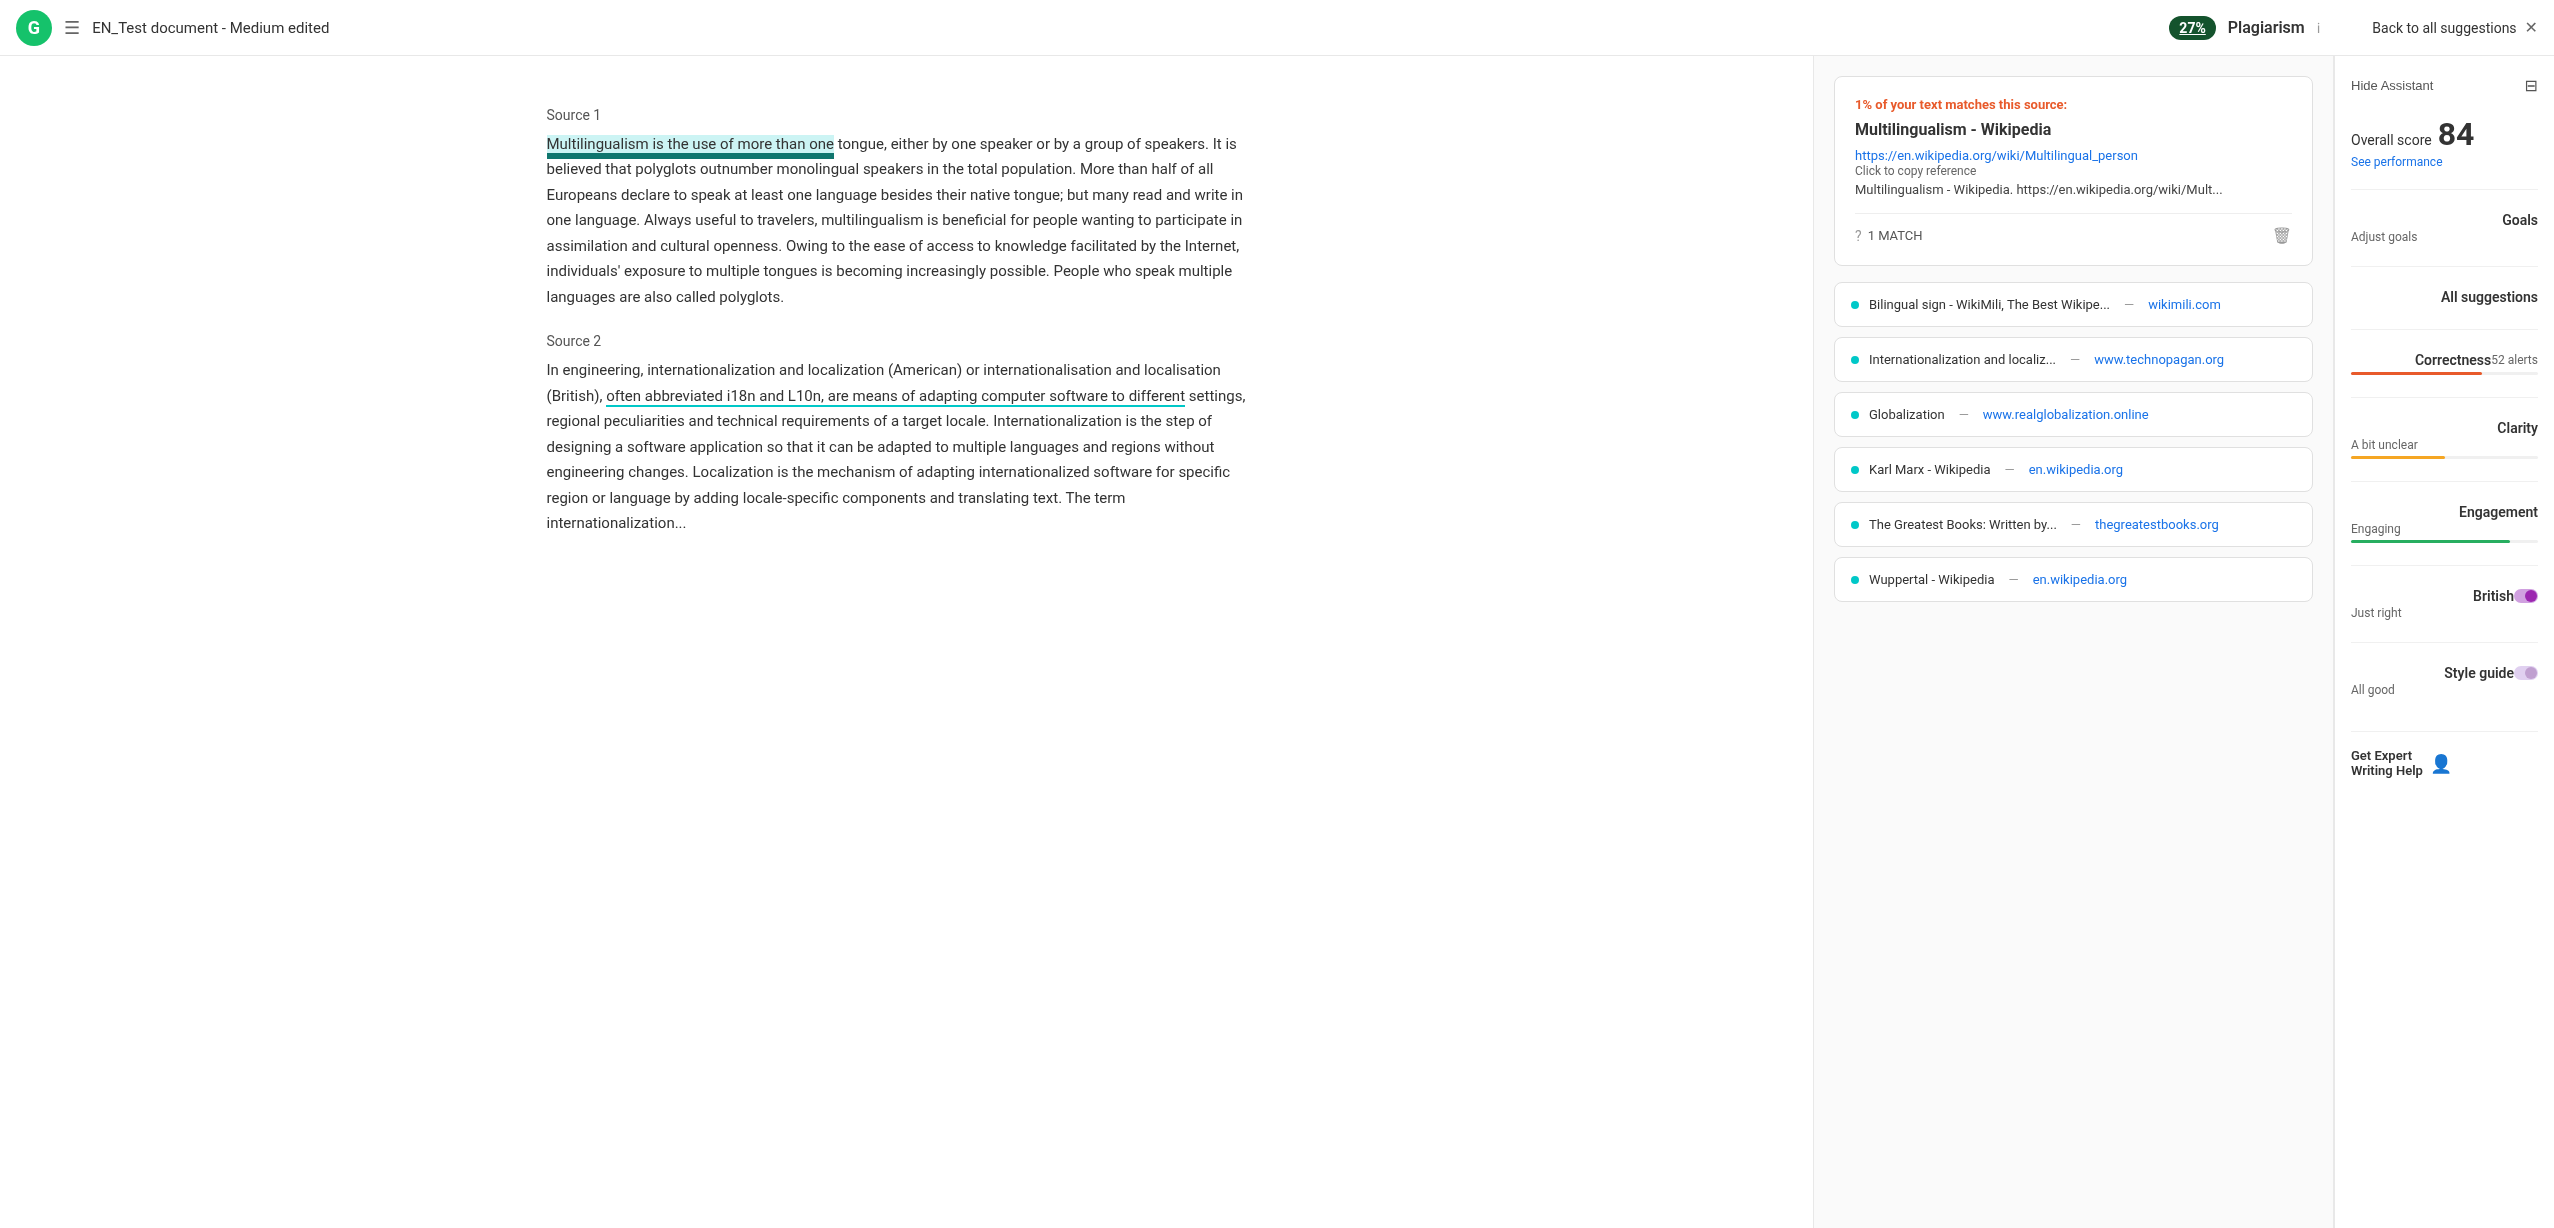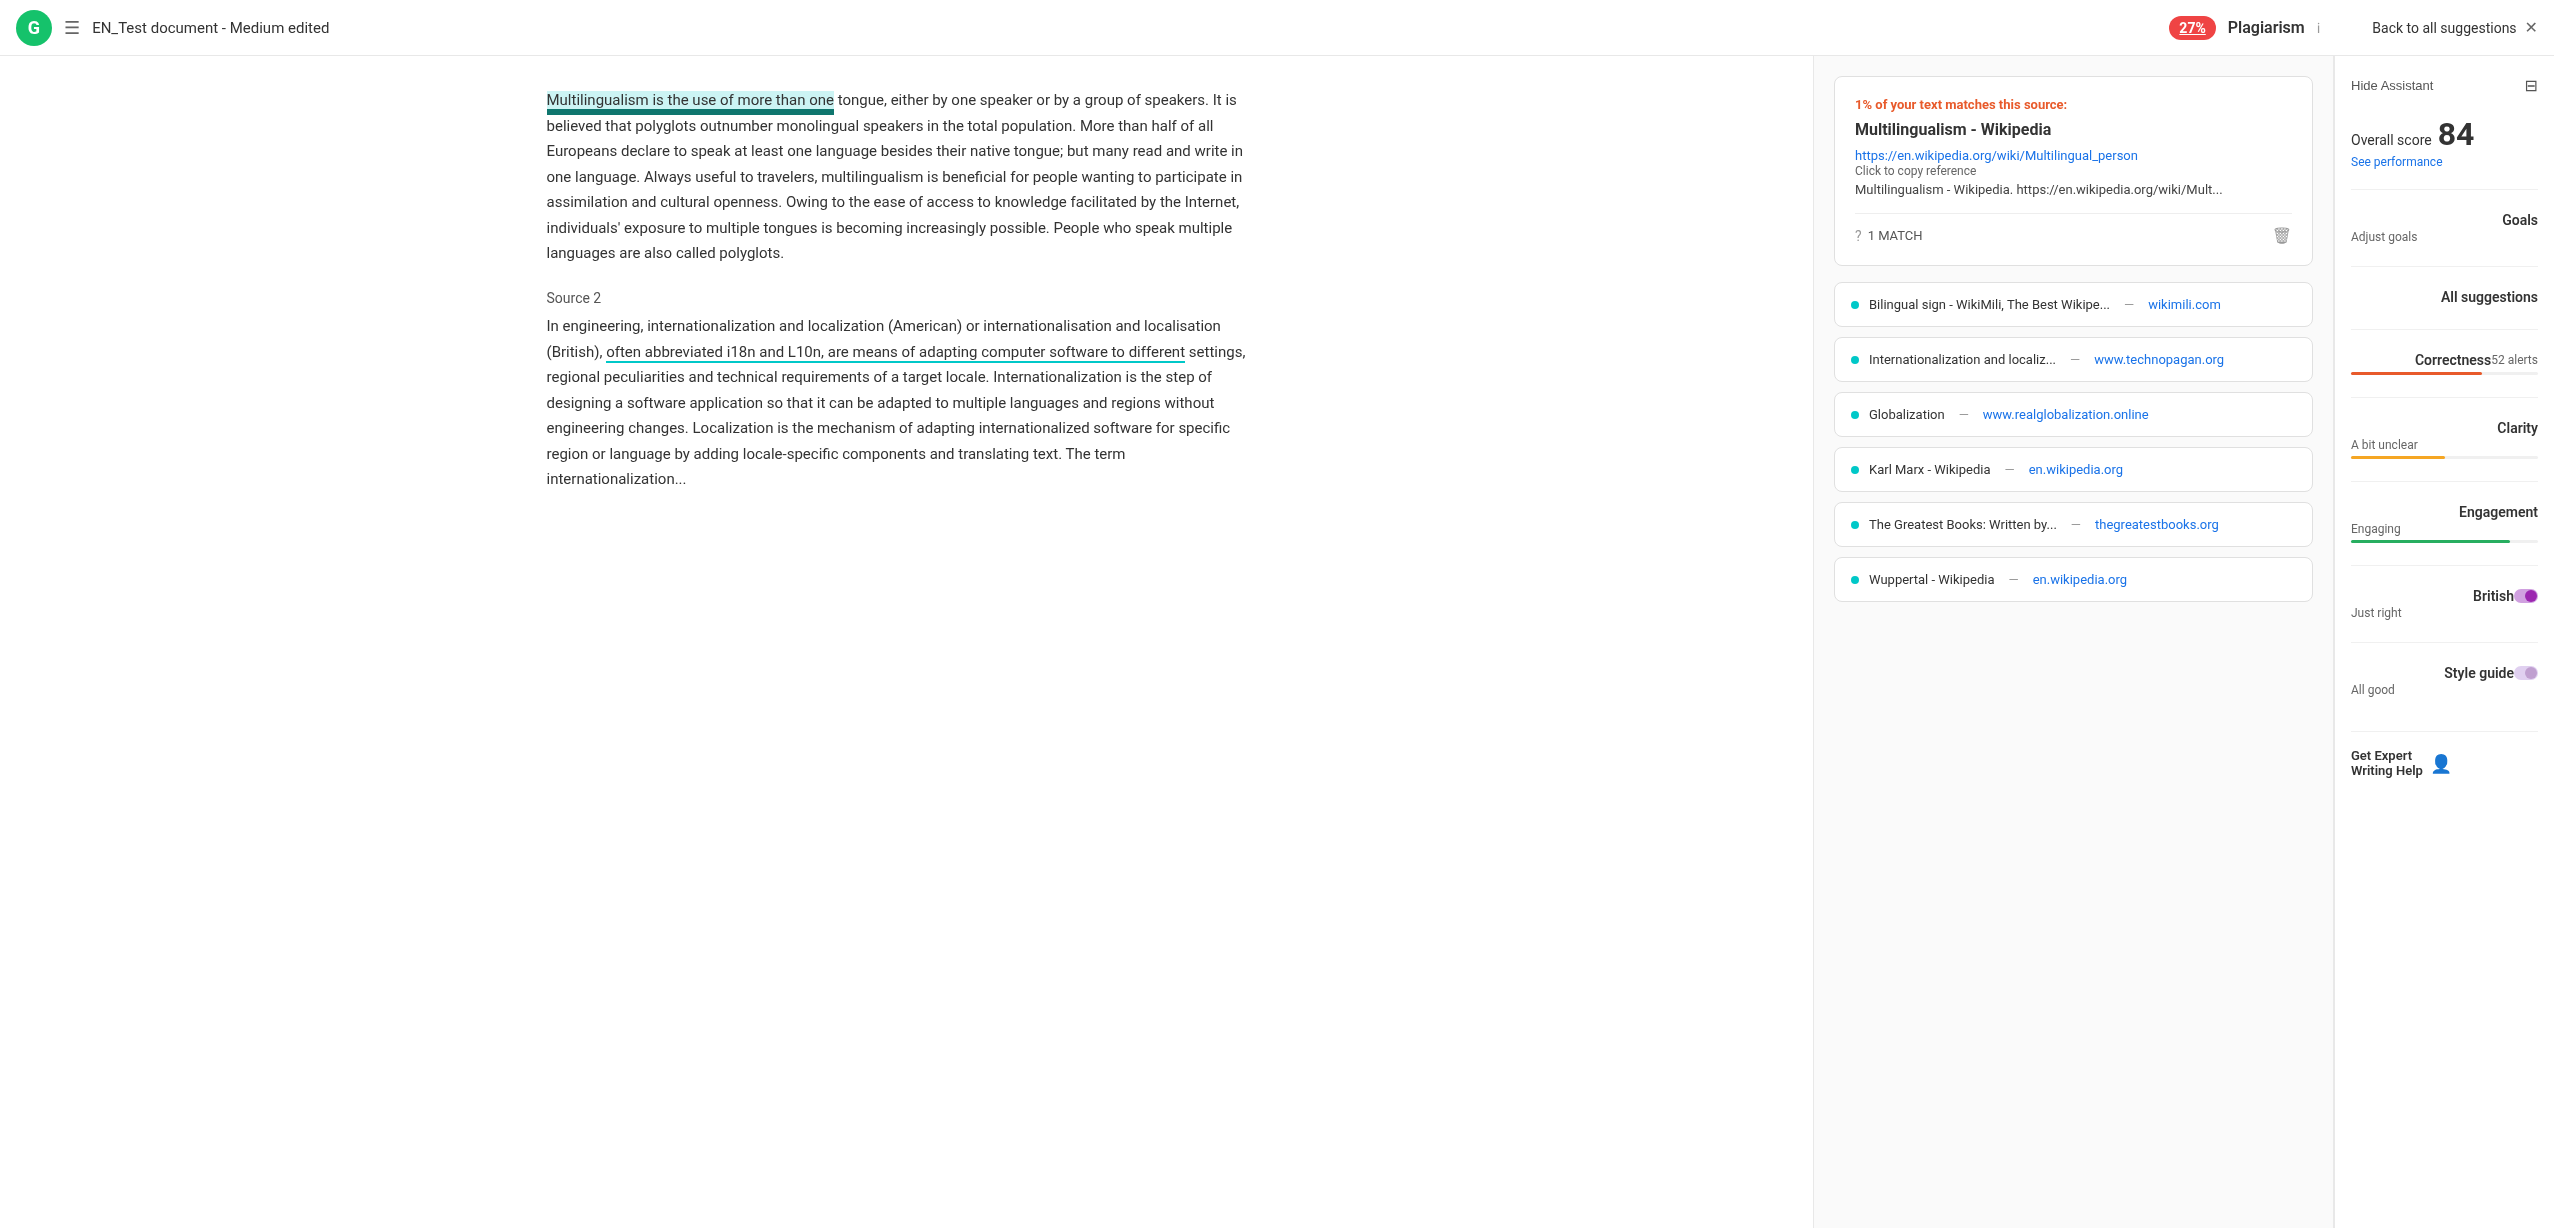--- a/index.html
+++ b/index.html
@@ -18,21 +18,21 @@
     .topbar-menu-icon {
       margin-right: 12px; cursor: pointer; color: #666; font-size: 18px;
     }
     .topbar-title {
       font-size: 15px; color: #333; font-weight: 400; flex: 1;
     }
     .topbar-center {
       display: flex; align-items: center; gap: 12px;
     }
     .plagiarism-badge {
-      background: #ef4444; color: white; border-radius: 20px;
+      background: #14532d; color: white; border-radius: 20px;
       padding: 4px 10px; font-size: 14px; font-weight: 700; text-decoration: underline;
     }
     .plagiarism-label {
       font-size: 16px; font-weight: 600; color: #333;
     }
     .info-icon {
       color: #999; font-size: 14px; cursor: pointer;
     }
     .back-suggestions {
       display: flex; align-items: center; gap: 8px;
@@ -224,20 +224,21 @@
       <span>Back to all suggestions</span>
       <span class="close-icon">✕</span>
     </div>
   </div>
 </div>
 
 <div class="main-layout">
 
   <div class="editor-panel">
     <div class="editor-content">
+      <div class="source-label">Source 1</div>
       <p>
         <span class="highlight-cyan">Multilingualism is the use of more than one</span>
         <span>tongue, either by one speaker or by a group of speakers. It is believed that polyglots outnumber monolingual speakers in the total population. More than half of all Europeans declare to speak at least one language besides their native tongue; but many read and write in one language. Always useful to travelers, multilingualism is beneficial for people wanting to participate in assimilation and cultural openness. Owing to the ease of access to knowledge facilitated by the Internet, individuals' exposure to multiple tongues is becoming increasingly possible. People who speak multiple languages are also called polyglots.</span>
       </p>
       <div class="source-label" style="margin-top:20px;">Source 2</div>
       <p>
         <span>In engineering, internationalization and localization (American) or internationalisation and localisation (British), </span><span class="highlight-cyan-line">often abbreviated i18n and L10n, are means of adapting computer software to different</span><span> settings, regional peculiarities and technical requirements of a target locale. Internationalization is the step of designing a software application so that it can be adapted to multiple languages and regions without engineering changes. Localization is the mechanism of adapting internationalized software for specific region or language by adding locale-specific components and translating text. The term internationalization...</span>
       </p>
     </div>
   </div>

